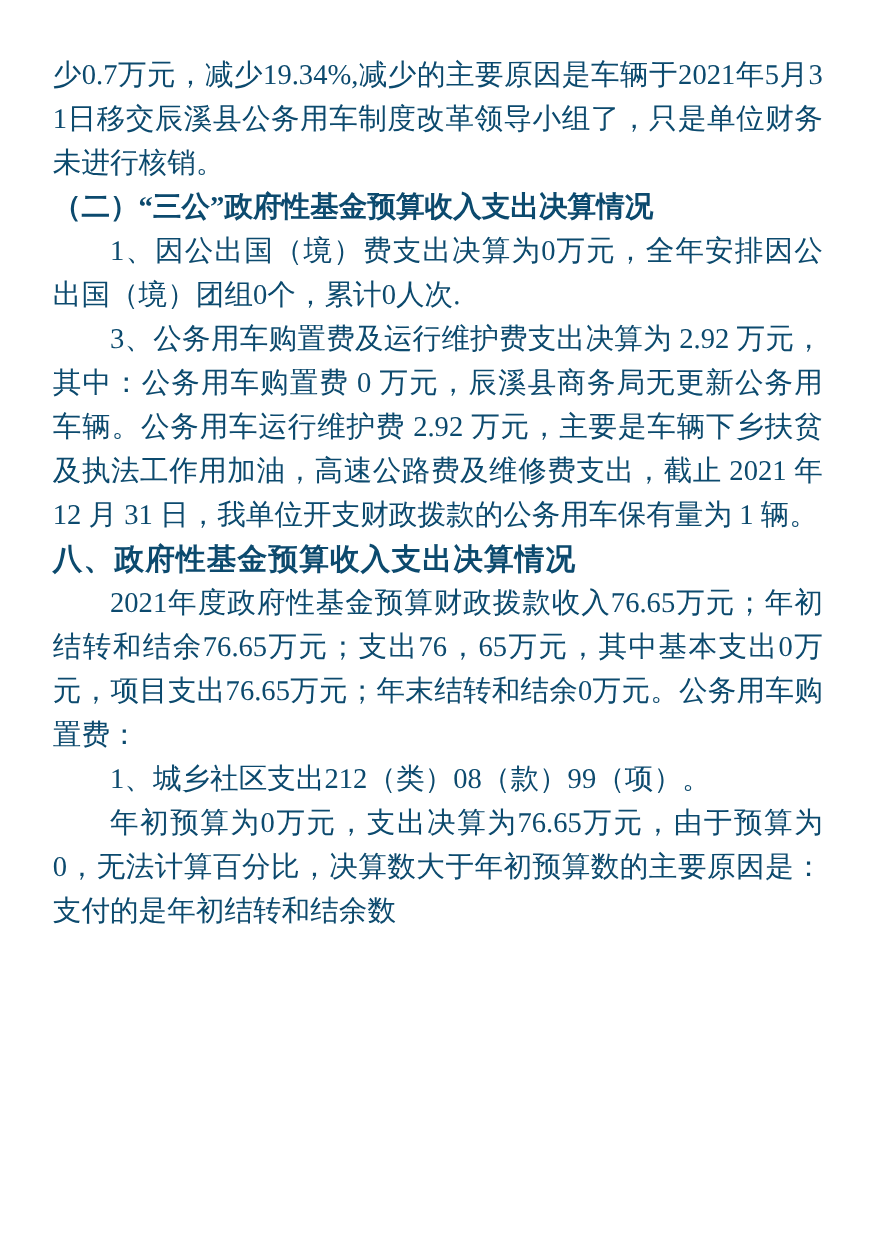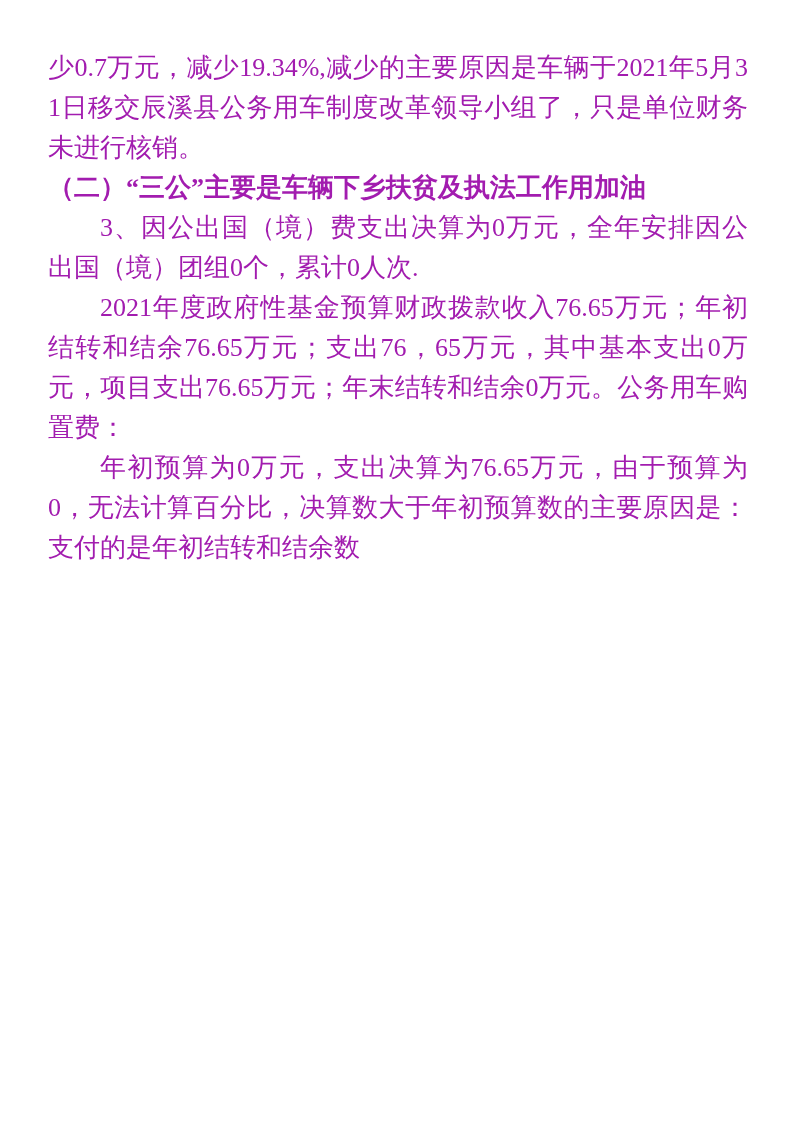--- a/index.html
+++ b/index.html
@@ -8,21 +8,21 @@
     background: #ffffff;
   }
   .page {
     position: relative;
     width: 793px;
     height: 1122px;
     box-sizing: border-box;
     margin: 0 auto;
     padding: 48px 45px 0 48px;
     background: #ffffff;
-    color: #a21caf;
+    color: #0c4a6e;
     font-family: "Liberation Serif", "DejaVu Serif", serif;
     font-size: 26px;
     line-height: 40px;
     overflow: hidden;
   }
   .para {
     margin: 0;
     text-align: justify;
     text-justify: inter-character;
     text-indent: 2em;
@@ -49,26 +49,29 @@
     text-indent: 0;
   }
 </style>
 </head>
 <body>
 
 <div class="page">
 
   <p class="para flush">少0.7万元，减少19.34%,减少的主要原因是车辆于2021年5月31日移交辰溪县公务用车制度改革领导小组了，只是单位财务未进行核销。</p>
 
-  <h3 class="heading-serif">（二）“三公”主要是车辆下乡扶贫及执法工作用加油</h3>
+  <h3 class="heading-serif">（二）“三公”政府性基金预算收入支出决算情况</h3>
 
 
-  <p class="para">3、因公出国（境）费支出决算为0万元，全年安排因公出国（境）团组0个，累计0人次.</p>
+  <p class="para">1、因公出国（境）费支出决算为0万元，全年安排因公出国（境）团组0个，累计0人次.</p>
 
 
+  <p class="para">3、公务用车购置费及运行维护费支出决算为 2.92 万元，其中：公务用车购置费 0 万元，辰溪县商务局无更新公务用车辆。公务用车运行维护费 2.92 万元，主要是车辆下乡扶贫及执法工作用加油，高速公路费及维修费支出，截止 2021 年 12 月 31 日，我单位开支财政拨款的公务用车保有量为 1 辆。</p>
 
+  <h2 class="heading-sans">八、政府性基金预算收入支出决算情况</h2>
 
   <p class="para">2021年度政府性基金预算财政拨款收入76.65万元；年初结转和结余76.65万元；支出76，65万元，其中基本支出0万元，项目支出76.65万元；年末结转和结余0万元。公务用车购置费：</p>
 
+  <p class="para">1、城乡社区支出212（类）08（款）99（项）。</p>
 
   <p class="para">年初预算为0万元，支出决算为76.65万元，由于预算为0，无法计算百分比，决算数大于年初预算数的主要原因是：支付的是年初结转和结余数</p>
 
 </div>
 
 </body></html>

